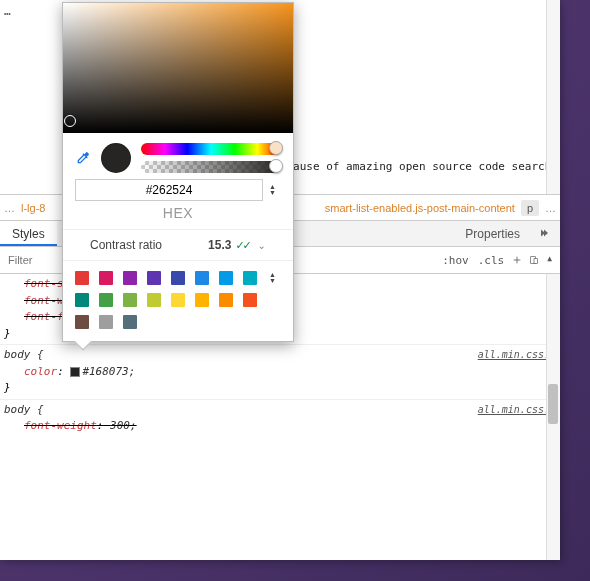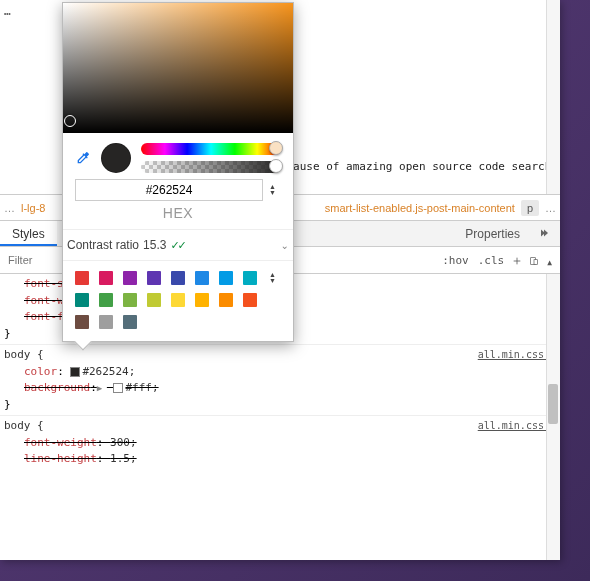--- a/index.html
+++ b/index.html
@@ -84,28 +84,29 @@
     flex: 1;
     border: none;
     padding: 3px 4px;
     font-size: 11px;
     color: #888;
     outline: none;
     max-width: 50px;
   }
   .ftool { color: #555; font-family: Menlo, monospace; font-size: 11px; cursor: pointer; padding: 2px 4px;}
   .ftool.icon { width: 16px; height: 16px; display: flex; align-items: center; justify-content: center;}
-  .right-tools { margin-left: auto; display: flex; gap: 1px; align-items: flex-end;}
+  .right-tools { margin-left: auto; display: flex; gap: 1px; align-items: flex-start;}
   .styles-pane {
     position: relative;
     font-family: Menlo, monospace;
     font-size: 11px;
     line-height: 1.5;
     height: calc(100% - 194px - 26px - 27px - 27px);
     overflow: hidden;
+    font-style: italic;
   }
   .styles-pane .vscroll { top: 0; height: 100%; }
   .vthumb {
     position: absolute; right: 2px; width: 10px; background: #c0c0c0; border-radius: 2px;
   }
   .rule {
     padding: 2px 4px 2px 4px;
     border-bottom: 1px solid #eee;
   }
   .selector { color: #333; }
@@ -194,25 +195,25 @@
     border: 1px solid #ccc;
     padding: 3px 2px;
     font-size: 12px;
   }
   .spin-arrows {
     width: 12px; display: flex; flex-direction: column; font-size: 7px; color: #444; cursor: pointer; line-height: 6px;
   }
   .hex-label { text-align: center; color: #999; font-size: 14px; padding-bottom: 8px; letter-spacing: 0.5px;}
   .contrast-row {
     border-top: 1px solid #eee;
-    padding: 8px 4px;
+    padding: 8px 27px;
     display: flex; align-items: center; gap: 4px;
     color: #444;
   }
-  .contrast-val { font-weight: 400; }
+  .contrast-val { font-weight: 700; margin-left: 42px; }
   .checks { color: #0a8a3a; font-size: 11px; letter-spacing: -2px;}
   .contrast-exp { margin-left: auto; color: #888; cursor: pointer; font-size: 10px;}
   .palette {
     border-top: 1px solid #eee;
     padding: 10px 12px 12px;
   }
   .pal-row { display: flex; gap: 10px; margin-bottom: 8px; align-items: center;}
   .pal-sw { width: 14px; height: 14px; cursor: pointer; border-radius: 1px;}
   .pal-spin { margin-left: auto; }
 </style>
@@ -282,30 +283,28 @@
     <div class="rule">
       <div class="prop strike"><span class="prop-name">font-s</span></div>
       <div class="prop strike"><span class="prop-name">font-w</span></div>
       <div class="prop strike"><span class="prop-name">font-f</span></div>
       <div>}</div>
     </div>
 
     <div class="rule">
       <span class="src-link">all.min.css:1</span>
       <div class="selector">body {</div>
-      <div class="prop"><span class="prop-name">color</span>: <span class="swatch" style="background:#262524"></span><span class="prop-val">#262524;</span></div>
-      <div class="prop strike"><span class="prop-name">background</span>:<span class="exp-arrow">▶</span> <span class="swatch" style="background:#fff"></span><span class="prop-val">#fff;</span></div>
+      <div class="prop"><span class="prop-name">color</span>: <span class="swatch" style="background:#262524"></span><span class="prop-val">#168073;</span></div>
       <div>}</div>
     </div>
 
     <div class="rule" style="border-bottom:none">
       <span class="src-link">all.min.css:1</span>
       <div class="selector">body {</div>
       <div class="prop strike"><span class="prop-name">font-weight</span>: <span class="prop-val">300;</span></div>
-      <div class="prop strike"><span class="prop-name">line-height</span>: <span class="prop-val">1.5;</span></div>
 
     </div>
 
     <div class="vscroll">
       <div class="vthumb" style="top:110px; height:40px"></div>
     </div>
   </div>
 
   <div class="color-picker">
     <div class="sat-area">

